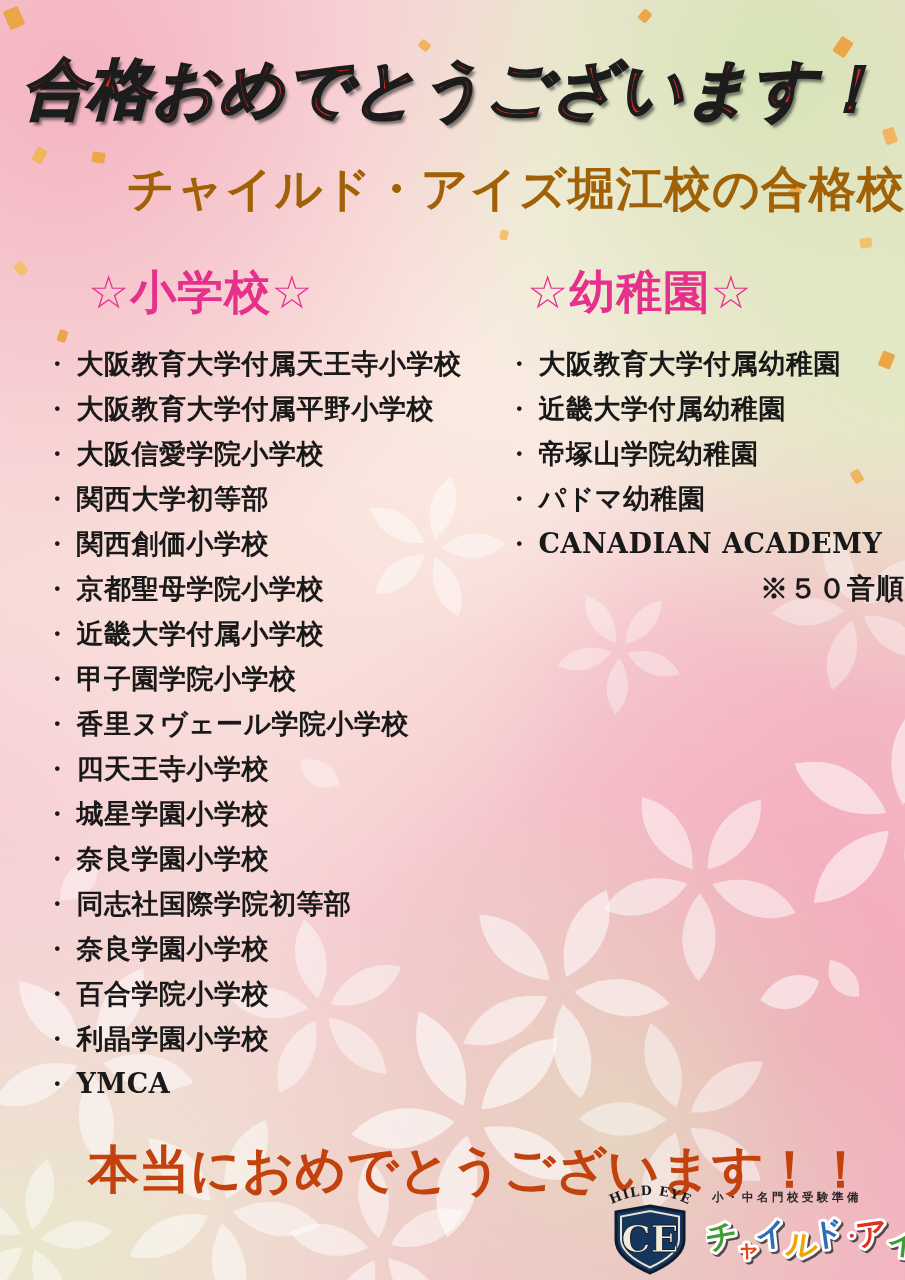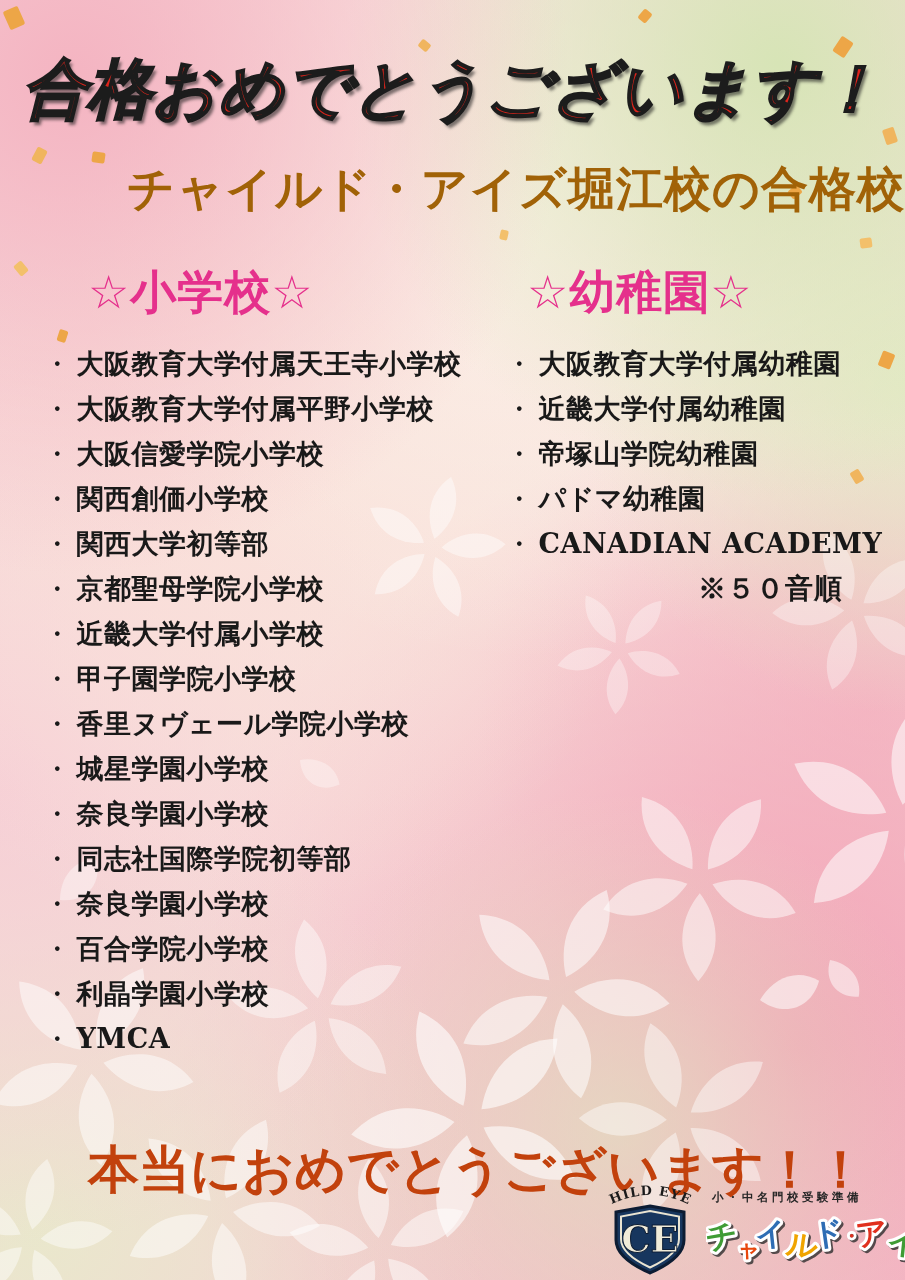--- a/index.html
+++ b/index.html
@@ -58,21 +58,21 @@
 
   ul.school-list { list-style:none; }
   ul.school-list li {
     font-size:27px; font-weight:bold; line-height:45px;
     color:#191919; letter-spacing:.5px;
     white-space:nowrap;
   }
   .bullet { font-size:24px; padding:0 7px 0 17px; vertical-align:1px; }
   .order-note {
     font-size:28px; font-weight:bold; color:#191919;
-    line-height:45px; text-align:right; padding-right:62px;
+    line-height:45px; text-align:right; 
     letter-spacing:1px;
   }
 
   .closing {
     position:absolute; top:1136px; left:88px;
     font-size:51px; font-weight:bold; letter-spacing:0;
     color:#c2410c;
     white-space:nowrap;
   }
 
@@ -139,26 +139,27 @@
 <div class="title">合格おめでとうございます！</div>
 <div class="subtitle">チャイルド・アイズ堀江校の合格校</div>
 
 <div class="columns">
   <div class="col-left">
     <div class="col-header">☆小学校☆</div>
     <ul class="school-list">
       <li><span class="bullet">・</span><span>大阪教育大学付属天王寺小学校</span></li>
       <li><span class="bullet">・</span><span>大阪教育大学付属平野小学校</span></li>
       <li><span class="bullet">・</span><span>大阪信愛学院小学校</span></li>
+      <li><span class="bullet">・</span><span>関西大学初等部</span></li>
       <li><span class="bullet">・</span><span>関西創価小学校</span></li>
-      <li><span class="bullet">・</span><span>関西大学初等部</span></li>
       <li><span class="bullet">・</span><span>京都聖母学院小学校</span></li>
       <li><span class="bullet">・</span><span>近畿大学付属小学校</span></li>
       <li><span class="bullet">・</span><span>甲子園学院小学校</span></li>
       <li><span class="bullet">・</span><span>香里ヌヴェール学院小学校</span></li>
+      <li><span class="bullet">・</span><span>四天王寺小学校</span></li>
       <li><span class="bullet">・</span><span>城星学園小学校</span></li>
       <li><span class="bullet">・</span><span>奈良学園小学校</span></li>
       <li><span class="bullet">・</span><span>同志社国際学院初等部</span></li>
       <li><span class="bullet">・</span><span>奈良学園小学校</span></li>
       <li><span class="bullet">・</span><span>百合学院小学校</span></li>
       <li><span class="bullet">・</span><span>利晶学園小学校</span></li>
       <li><span class="bullet">・</span><span>YMCA</span></li>
     </ul>
   </div>
   <div class="col-right">

